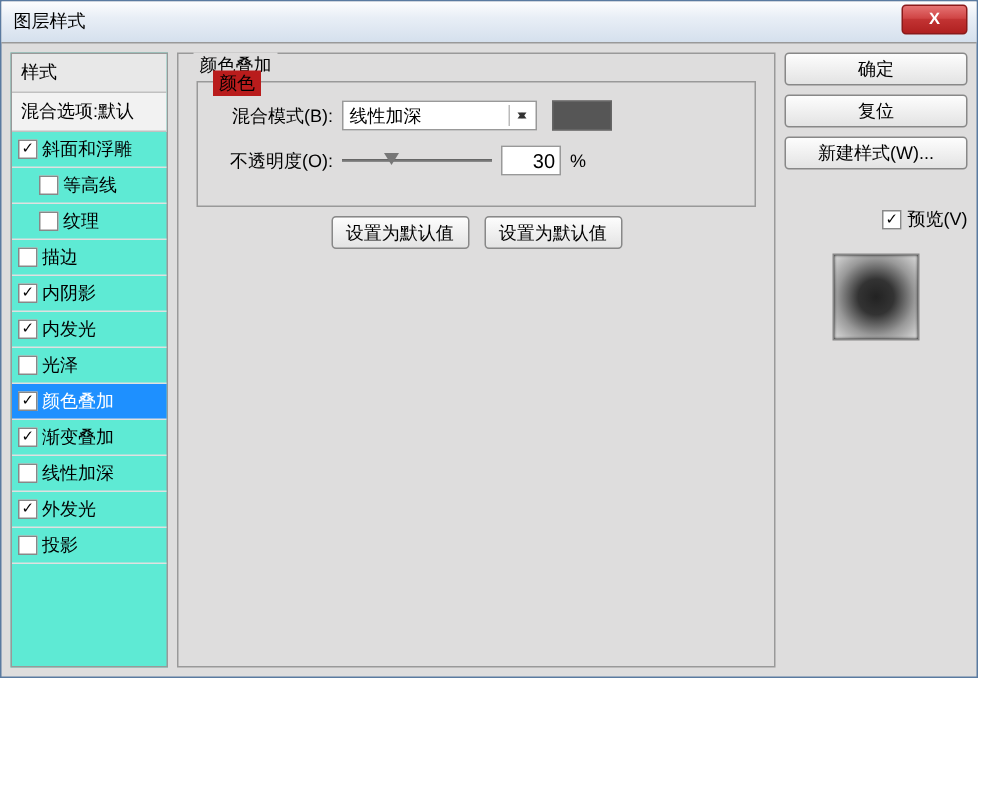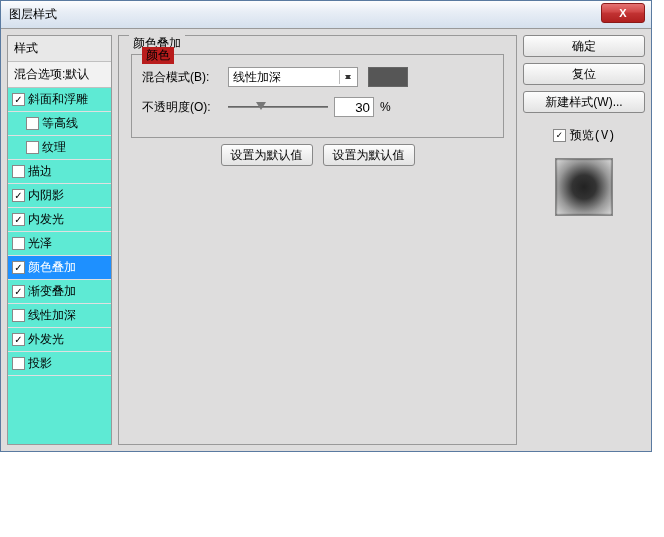--- a/index.html
+++ b/index.html
@@ -15,35 +15,35 @@
 .sidebar-item { padding: 3px 4px; border-bottom: 1px solid #e0e0e0; display: flex; align-items: center; gap: 3px; cursor: pointer; }
 .sidebar-item.indent { padding-left: 18px; }
 .sidebar-item.selected { background: #1e90ff; color: #fff; }
 .cb { width: 13px; height: 13px; border: 1px solid #888; background: #fff; display: inline-flex; align-items: center; justify-content: center; font-size: 10px; line-height: 1; color: #000; flex-shrink: 0; }
 .cb.checked::before { content: "✓"; }
 .main { flex: 1; border: 1px solid #999; background: #dedddd; padding: 10px 12px; position: relative; }
 .main-title { position: absolute; top: -1px; left: 10px; background: #dedddd; padding: 0 4px; font-size: 12px; }
 .fieldset { border: 1px solid #999; margin-top: 8px; padding: 12px 10px 10px 10px; position: relative; }
 .fieldset-title { position: absolute; top: -8px; left: 10px; background: #b91c1c; padding: 0 4px; font-size: 12px; }
 .row { display: flex; align-items: center; gap: 6px; margin-bottom: 10px; }
-.label { width: 80px; text-align: left; }
+.label { width: 80px; text-align: right; }
 .select { width: 130px; height: 20px; border: 1px solid #999; background: #fff; padding: 1px 4px; position: relative; display: flex; align-items: center; }
 .select::after { content: ""; position: absolute; right: 3px; top: 2px; bottom: 2px; width: 14px; border-left: 1px solid #bbb; display:flex; align-items:center; justify-content:center; }
 .select-arrow { position:absolute; right:6px; top:7px; width:0; height:0; border-left:3px solid transparent; border-right:3px solid transparent; border-top:4px solid #333; }
 .select-arrow2 { position:absolute; right:6px; bottom:7px; width:0; height:0; border-left:3px solid transparent; border-right:3px solid transparent; border-bottom:4px solid #333; }
 .swatch { width: 40px; height: 20px; background: #565656; border: 1px solid #666; margin-left: 4px; }
 .slider { width: 100px; height: 16px; position: relative; }
 .slider-track { position: absolute; top: 7px; left: 0; right: 0; height: 2px; background: #888; border-top: 1px solid #666; }
 .slider-thumb { position: absolute; top: 3px; left: 28px; width: 0; height: 0; border-left: 5px solid transparent; border-right: 5px solid transparent; border-top: 8px solid #777; }
 .num-input { width: 40px; height: 20px; border: 1px solid #999; background: #fff; padding: 1px 3px; text-align: right; }
 .btn-row { display: flex; gap: 10px; justify-content: center; margin-top: 6px; }
 .btn { min-width: 92px; height: 22px; border: 1px solid #888; border-radius: 3px; background: linear-gradient(to bottom, #fdfdfd, #e3e3e3); display: inline-flex; align-items: center; justify-content: center; cursor: pointer; font-size: 12px; padding: 0 8px; }
-.rightcol { width: 122px; display: flex; flex-direction: column; gap: 6px; align-items: center; }
+.rightcol { width: 122px; display: flex; flex-direction: column; gap: 6px; align-items: flex-end; }
 .rightcol .btn { width: 100%; }
-.preview-row { display: flex; align-items: center; justify-content: center; gap: 4px; margin-top: 8px; font-family: Liberation Mono, monospace; }
+.preview-row { display: flex; align-items: center; justify-content: center; gap: 4px; margin-top: 19px; }
 .preview-box { width: 58px; height: 58px; border: 1px solid #888; background: radial-gradient(circle at 50% 50%, #222 0%, #333 30%, #999 65%, #ddd 100%); margin: 8px auto 0 auto; box-shadow: inset 0 0 2px #000; }
 </style>
 </head>
 <body>
 
 <div class="dialog">
   <div class="titlebar">
     <span class="titlebar-title">图层样式</span>
     <div class="close-btn">
       <span>X</span>

